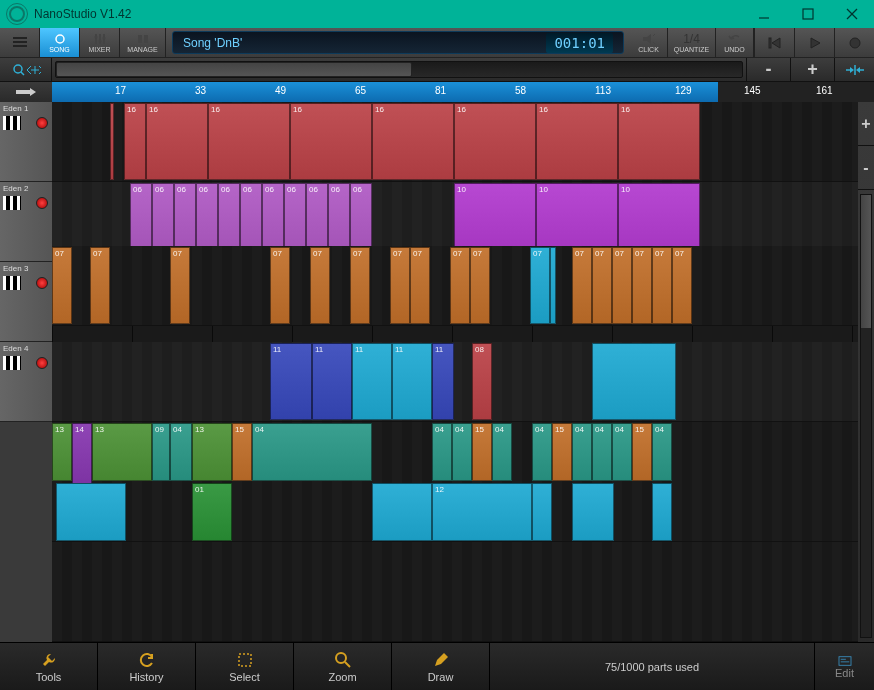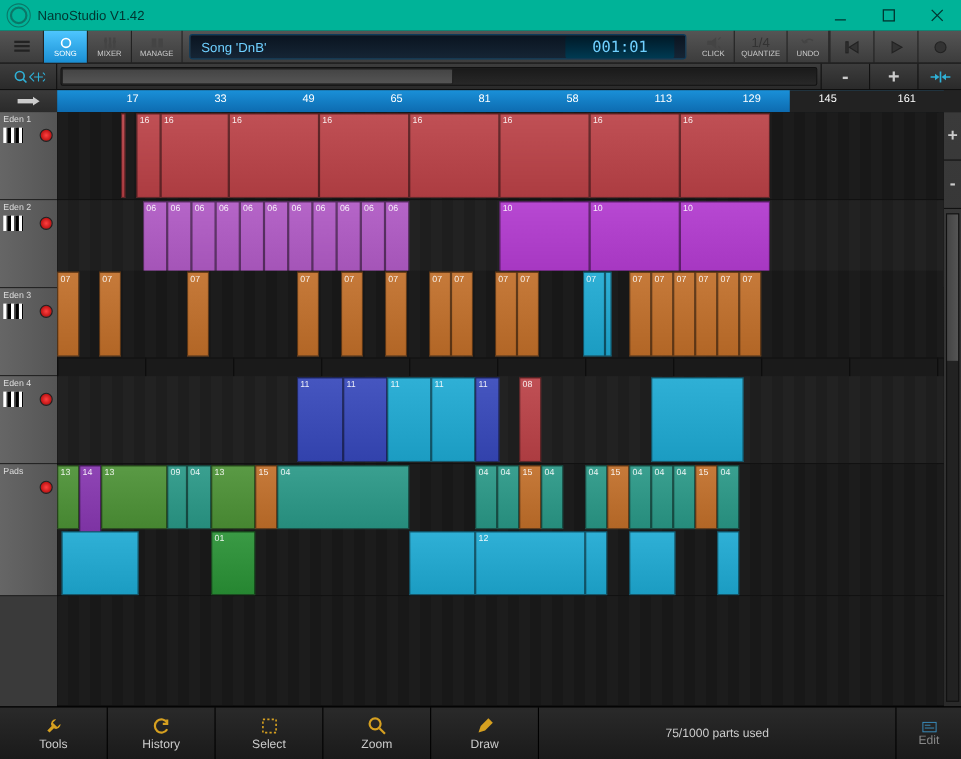--- a/index.html
+++ b/index.html
@@ -7,21 +7,21 @@
   .titlebar{height:28px;background:#00b398;display:flex;align-items:center;color:#003530;font-size:12px}
   .titlebar .icon{width:22px;height:22px;border-radius:50%;border:1.5px solid #0a7868;margin:0 6px;display:flex;align-items:center;justify-content:center}
   .titlebar .spacer{flex:1}
   .winbtn{width:44px;height:28px;display:flex;align-items:center;justify-content:center;color:#003530}
   .winbtn svg{width:12px;height:12px;stroke:#003530;stroke-width:1.2;fill:none}
   .toolbar{height:30px;background:linear-gradient(#555,#3c3c3c);display:flex;border-bottom:1px solid #222}
   .tb-btn{border-right:1px solid #222;display:flex;flex-direction:column;align-items:center;justify-content:center;font-size:7px;color:#ccc;padding:0 6px}
   .tb-btn.active{background:linear-gradient(#4ec6ff,#1a8fd4);color:#fff}
   .tb-btn svg{width:16px;height:12px;margin-bottom:1px}
   .songbox{flex:1;margin:3px 6px;background:linear-gradient(#0a1420,#152535);border:1px solid #0d3a5a;border-radius:3px;display:flex;align-items:center;padding:0 10px;color:#6fd0ff;font-size:12px}
-  .songbox .time{margin-left:auto;font-family:monospace;font-size:14px;background:linear-gradient(#001a28,#003a52);padding:2px 24px;border-radius:2px}
+  .songbox .time{margin-left:auto;font-family:monospace;font-size:14px;background:linear-gradient(#001a28,#003a52);padding:2px 8px;border-radius:2px}
   .transport-btn{width:40px;border-left:1px solid #222;display:flex;align-items:center;justify-content:center}
   .transport-btn svg{width:14px;height:14px;fill:#333;stroke:#222}
   .subbar{height:24px;background:linear-gradient(#3d3d3d,#2a2a2a);display:flex;border-bottom:1px solid #111}
   .sub-left{width:52px;border-right:1px solid #111;display:flex;align-items:center;justify-content:center}
   .sub-scroll{flex:1;margin:3px;background:linear-gradient(#1a1a1a,#282828);border:1px solid #111;border-radius:2px;position:relative}
   .sub-scroll .thumb{position:absolute;height:100%;width:100%;background:linear-gradient(#444,#555);border-radius:2px;border:1px solid #222}
   .sub-pmbtn{width:44px;border-left:1px solid #111;display:flex;align-items:center;justify-content:center;color:#ccc;font-size:18px;font-weight:bold}
   .sub-snap{width:40px;border-left:1px solid #111;display:flex;align-items:center;justify-content:center}
   .ruler-row{height:20px;display:flex;background:#2a2a2a}
   .ruler-left{width:52px;background:linear-gradient(#3a3a3a,#2a2a2a);display:flex;align-items:center;justify-content:center}
@@ -243,24 +243,20 @@
         <div class="name">Eden 4</div>
         <div class="rec"></div>
         <div class="piano">
           <span></span>
           <span class="b"></span>
           <span></span>
           <span class="b"></span>
           <span></span>
         </div>
       </div>
-      <div class="track-head" style="height: 120px;">
-        <div class="name">Pads</div>
-        <div class="rec"></div>
-      </div>
     </div>
   <div class="track-area" id="track-area">
       <div class="grid-v dark" style="left: 0px;"></div>
       <div class="grid-v dark" style="left: 80px;"></div>
       <div class="grid-v dark" style="left: 160px;"></div>
       <div class="grid-v dark" style="left: 240px;"></div>
       <div class="grid-v dark" style="left: 320px;"></div>
       <div class="grid-v dark" style="left: 400px;"></div>
       <div class="grid-v dark" style="left: 480px;"></div>
       <div class="grid-v dark" style="left: 560px;"></div>

